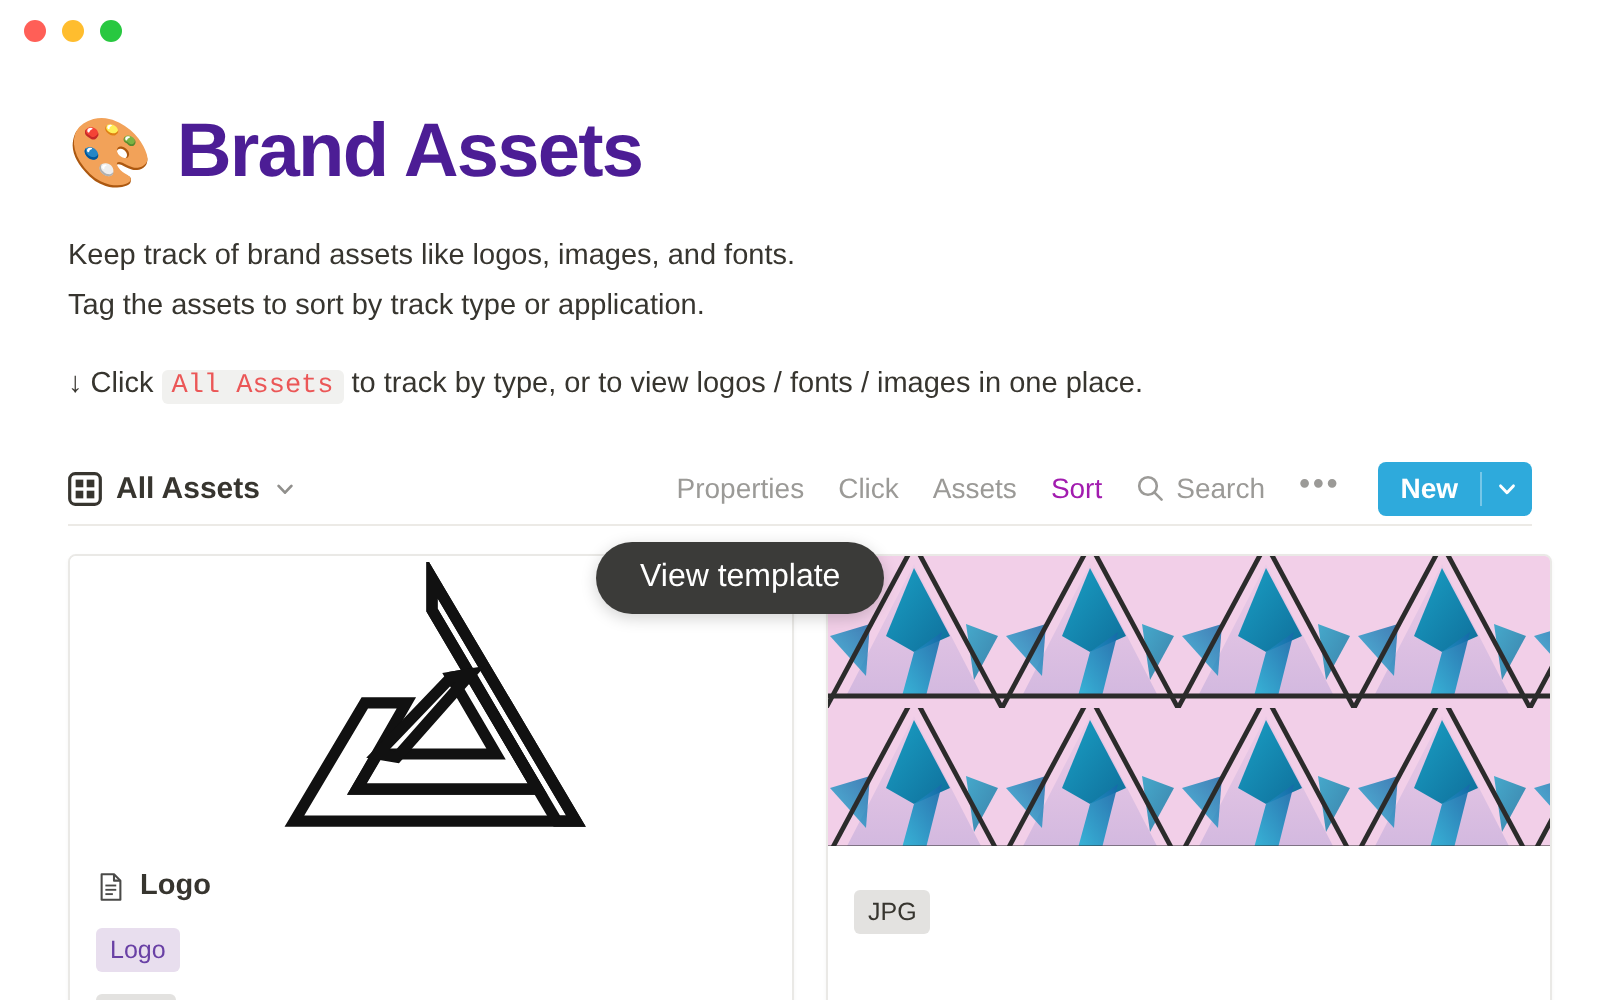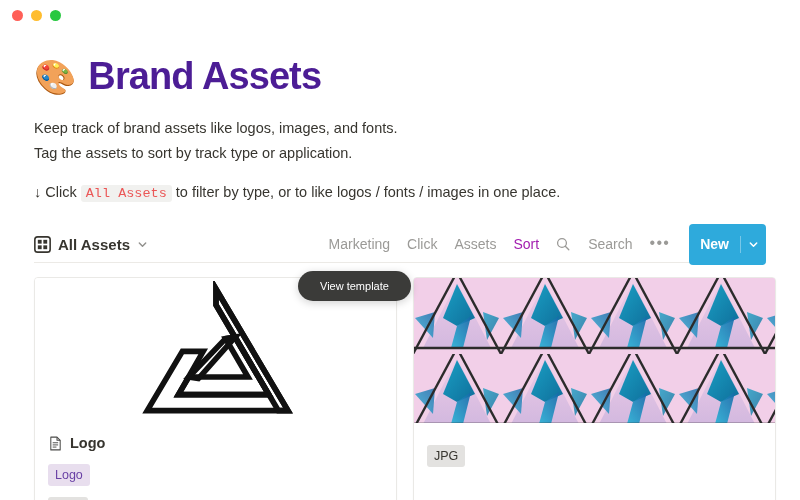--- a/index.html
+++ b/index.html
@@ -118,39 +118,39 @@
   .tb-item {
     font-size: 14px;
     color: #9b9a97;
     cursor: pointer;
     white-space: nowrap;
   }
   .tb-item.active { color: #a21caf; }
   .tb-search {
     display: flex;
     align-items: center;
-    gap: 18px;
+    gap: 6px;
     cursor: pointer;
   }
   .search-icon { width: 14px; height: 14px; display: block; }
   .tb-dots {
     font-size: 16px;
     color: #9b9a97;
     letter-spacing: 1.3px;
     line-height: 1;
     cursor: pointer;
     margin-top: -3px;
   }
 
   .new-btn {
     display: flex;
     align-items: center;
     background: #2eaadc;
     border-radius: 4px;
-    height: 41px;
+    height: 27px;
     overflow: hidden;
     cursor: pointer;
     margin-left: 2px;
   }
   .new-btn-label {
     color: #fff;
     font-size: 14px;
     font-weight: 600;
     padding: 0 11px;
   }
@@ -166,21 +166,21 @@
   }
   .caret-white { width: 11px; height: 11px; display: block; }
 
   
   .tooltip {
     position: absolute;
     left: 298px;
     top: 215px;
     background: #3b3b39;
     color: #ffffff;
-    font-size: 11px;
+    font-size: 16px;
     font-weight: 500;
     padding: 9px 22px;
     border-radius: 20px;
     white-space: nowrap;
     z-index: 40;
     box-shadow: 0 2px 8px rgba(0,0,0,.18);
   }
 
   .toolbar-rule {
     height: 1px;
@@ -263,42 +263,42 @@
     <h1 class="page-title">Brand Assets</h1>
   </div>
 
   <div class="desc">
     <span class="desc-line">Keep track of brand assets like logos, images, and fonts.</span>
     <span class="desc-line">Tag the assets to sort by track type or application.</span>
     <div class="desc-spacer"></div>
     <span class="desc-line">
       <span>↓ Click</span>
       <span class="inline-code">All Assets</span>
-      <span>to filter by type, or to like logos / fonts / images in one place.</span>
+      <span>to track by type, or to view logos / fonts / images in one place.</span>
     </span>
   </div>
 
   <div class="toolbar">
 
     <div class="toolbar-left">
       <svg class="gallery-icon" viewBox="0 0 16 16">
         <rect x="0.8" y="0.8" width="14.4" height="14.4" rx="2.6" fill="none" stroke="#37352f" stroke-width="1.5"></rect>
         <rect x="3.6" y="3.6" width="3.6" height="3.6" fill="#37352f"></rect>
         <rect x="8.8" y="3.6" width="3.6" height="3.6" fill="#37352f"></rect>
         <rect x="3.6" y="8.8" width="3.6" height="3.6" fill="#37352f"></rect>
         <rect x="8.8" y="8.8" width="3.6" height="3.6" fill="#37352f"></rect>
       </svg>
       <span class="view-name">All Assets</span>
       <svg class="chev-small" viewBox="0 0 12 12">
         <path d="M2.5 4.3 L6 8 L9.5 4.3" fill="none" stroke="#37352f" stroke-width="1.5" stroke-linecap="round" stroke-linejoin="round"></path>
       </svg>
     </div>
 
     <div class="toolbar-right">
-      <span class="tb-item">Marketing</span>
+      <span class="tb-item">Properties</span>
       <span class="tb-item">Click</span>
       <span class="tb-item">Assets</span>
       <span class="tb-item active">Sort</span>
 
       <span class="tb-search">
         <svg class="search-icon" viewBox="0 0 14 14">
           <circle cx="6" cy="6" r="4.4" fill="none" stroke="#9b9a97" stroke-width="1.3"></circle>
           <line x1="9.3" y1="9.3" x2="12.8" y2="12.8" stroke="#9b9a97" stroke-width="1.3" stroke-linecap="round"></line>
         </svg>
         <span class="tb-item">Search</span>

